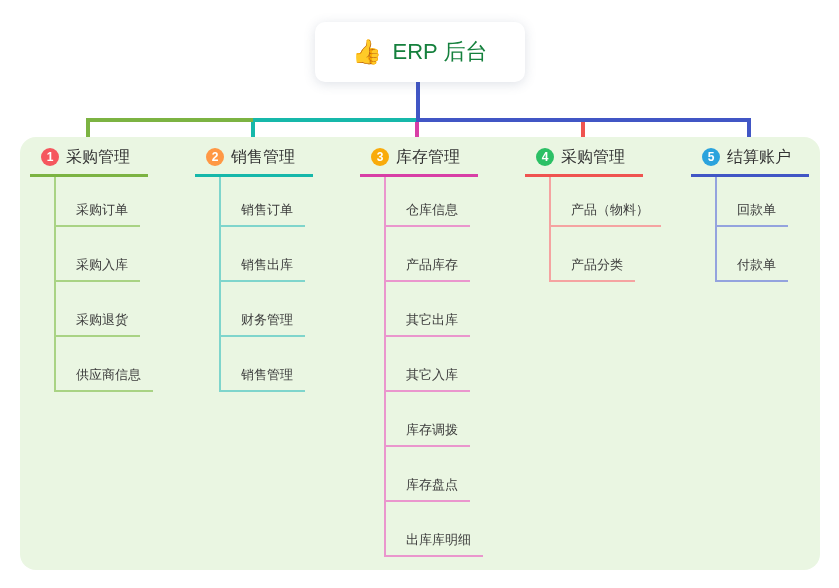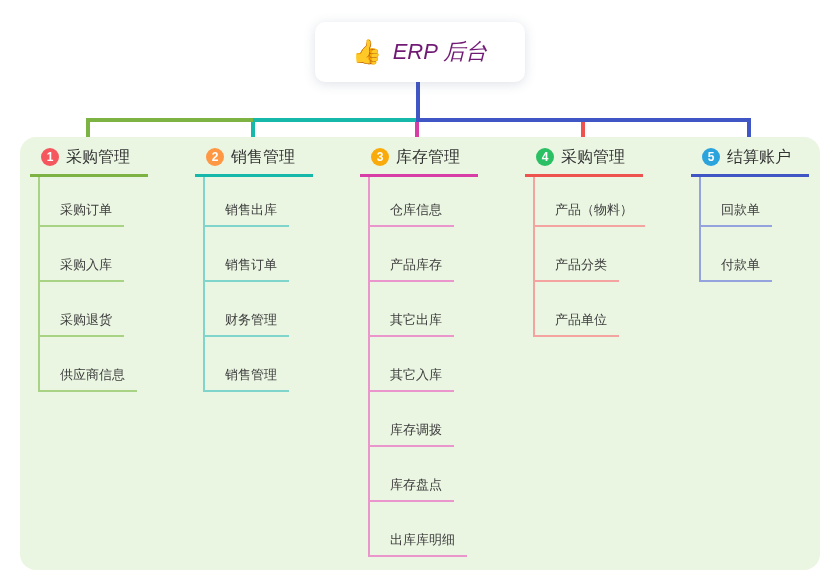--- a/index.html
+++ b/index.html
@@ -24,23 +24,22 @@
     box-shadow: 0 2px 12px rgba(70, 90, 120, 0.18);
     display: flex;
     align-items: center;
     justify-content: center;
     gap: 10px;
     cursor: pointer;
   }
   .root-emoji { font-size: 24px; line-height: 1; }
   .root-label {
     font-size: 22px;
-    color: #701a75;
+    color: #15803d;
     white-space: nowrap;
-    font-style: italic;
   }
 
   
   .conn { position: absolute; }
 
   
   .panel {
     position: absolute;
     left: 20px; top: 137px;
     width: 800px; height: 433px;
@@ -74,21 +73,21 @@
     text-align: center;
     font-weight: bold;
   }
   .branch-title {
     font-size: 16px;
     line-height: 22px;
     color: #333333;
     white-space: nowrap;
   }
   .children {
-    margin-left: 8px;
+    margin-left: 24px;
     border-left: 2px solid var(--line);
     display: flow-root;
   }
   .child {
     margin-top: 29px;
     width: max-content;
     padding: 0 12px 7px 20px;
     border-bottom: 2px solid var(--line);
     font-size: 13px;
     line-height: 17px;
@@ -132,22 +131,22 @@
       <div class="child">供应商信息</div>
     </div>
   </div>
 
   <div class="branch" style="left: 195px; --accent: #16b8aa; --line: #7fd5cc; --badge: #ff9845;">
     <div class="branch-header">
       <span class="badge">2</span>
       <span class="branch-title">销售管理</span>
     </div>
     <div class="children">
+      <div class="child">销售订单</div>
       <div class="child">销售出库</div>
-      <div class="child">销售订单</div>
       <div class="child">财务管理</div>
       <div class="child">销售管理</div>
     </div>
   </div>
 
   <div class="branch" style="left: 360px; --accent: #d83fa6; --line: #ea96cd; --badge: #f9ab0c;">
     <div class="branch-header">
       <span class="badge">3</span>
       <span class="branch-title">库存管理</span>
     </div>
@@ -163,21 +162,20 @@
   </div>
 
   <div class="branch" style="left: 525px; --accent: #ef5350; --line: #f5a3a1; --badge: #2cc065;">
     <div class="branch-header">
       <span class="badge">4</span>
       <span class="branch-title">采购管理</span>
     </div>
     <div class="children">
       <div class="child">产品（物料）</div>
       <div class="child">产品分类</div>
-      <div class="child">产品单位</div>
     </div>
   </div>
 
   <div class="branch" style="left: 691px; --accent: #4156c5; --line: #94a3de; --badge: #2ba3dd;">
     <div class="branch-header">
       <span class="badge">5</span>
       <span class="branch-title">结算账户</span>
     </div>
     <div class="children">
       <div class="child">回款单</div>

